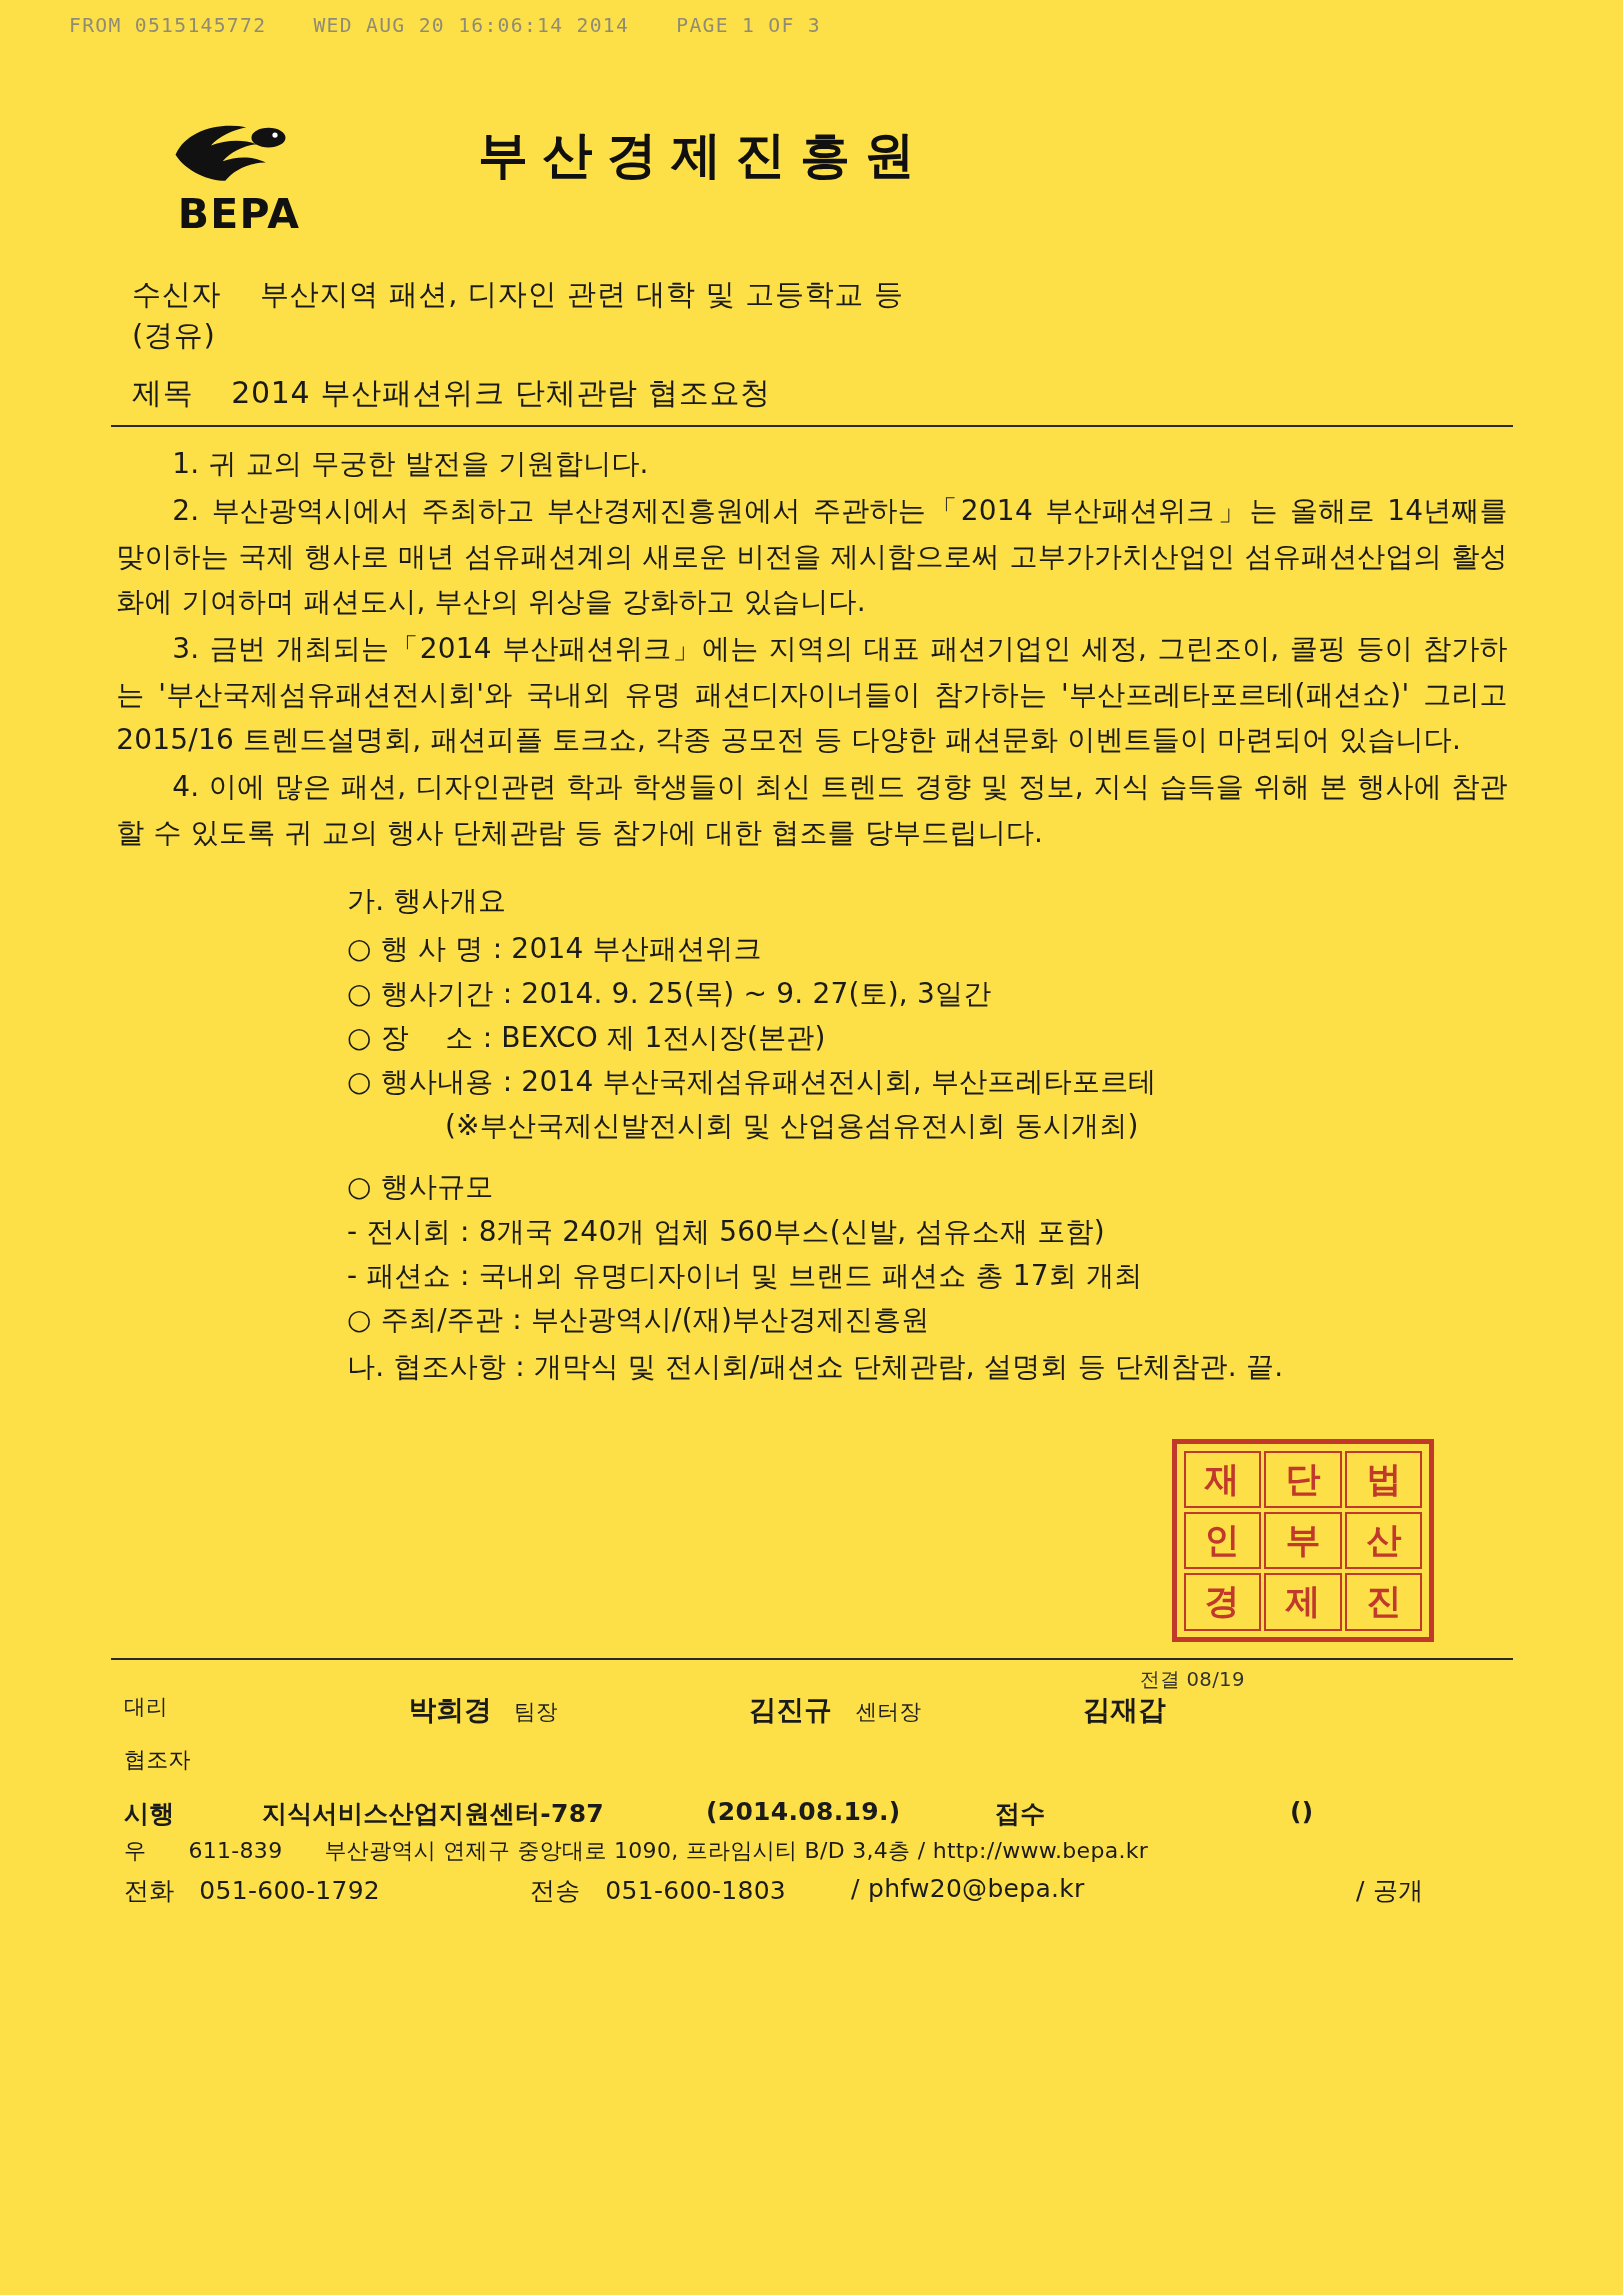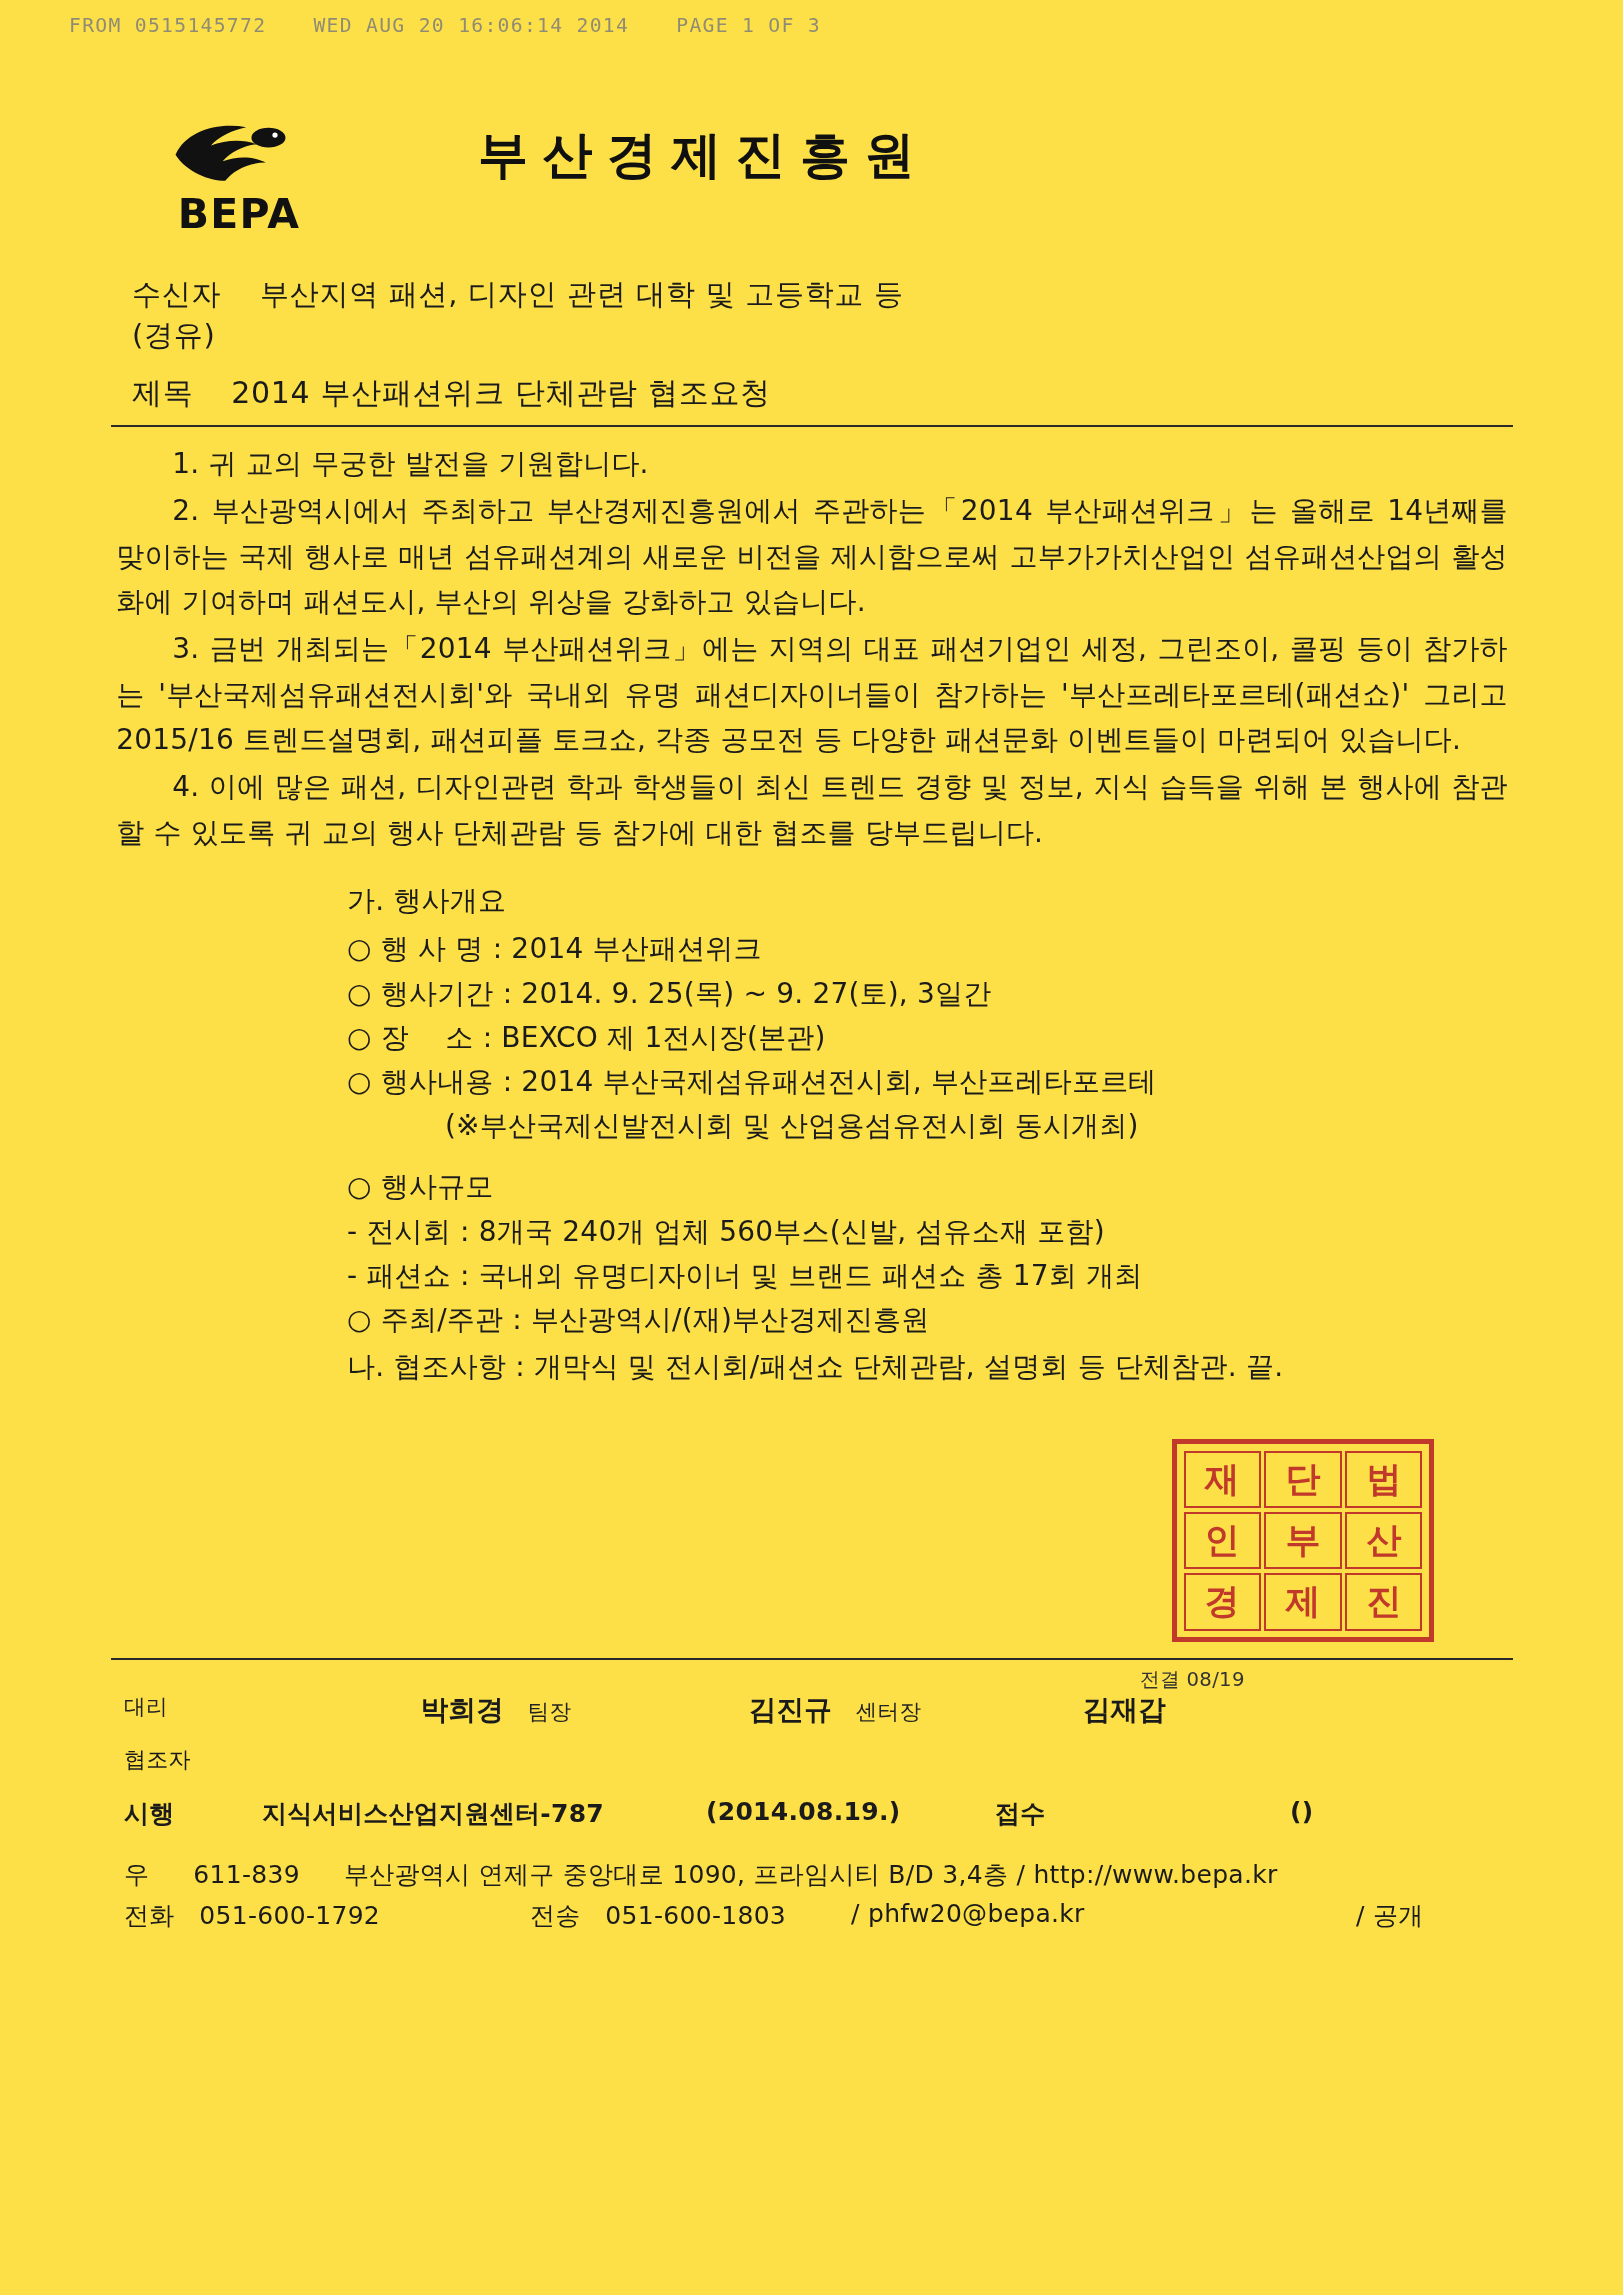--- a/index.html
+++ b/index.html
@@ -179,21 +179,21 @@
     letter-spacing: 0.3px;
   }
   .approver-row {
     position: relative;
     height: 63px;
   }
   .ap { position: absolute; white-space: nowrap; }
   .ap .rank { font-size: 21.6px; color: #222; }
   .ap .nm { font-size: 27.5px; font-weight: 700; margin: 0 15.7px; }
   .ap-1 { left: 13px; top: 15.7px; }
-  .ap-2 { left: 294px; top: 15.7px; }
+  .ap-2 { left: 282px; top: 15.7px; font-family: Liberation Serif, serif; }
   .ap-3 { left: 622px; top: 15.7px; }
   .ap-4 { left: 956px; top: 15.7px; }
   .final-note {
     position: absolute;
     left: 1029px;
     top: -10.5px;
     font-size: 19.7px;
     color: #333;
   }
   .coop {
@@ -208,22 +208,21 @@
     font-size: 25px;
     font-weight: bold;
   }
   .exec-row .e { position: absolute; white-space: nowrap; }
   .e-1 { left: 13px; }
   .e-2 { left: 151px; }
   .e-3 { left: 595px; }
   .e-4 { left: 884px; }
   .e-5 { left: 1179px; }
   .addr-row {
-    margin-top: 22px;
-    font-size: 25px;
+    font-size: 22px;
     letter-spacing: 0.3px;
     padding-left: 13px;
     white-space: nowrap;
   }
   .addr-row .sp { display: inline-block; width: 27.5px; }
   .tel-row {
     position: relative;
     margin-top: 8px;
     height: 39px;
     font-size: 25px;

